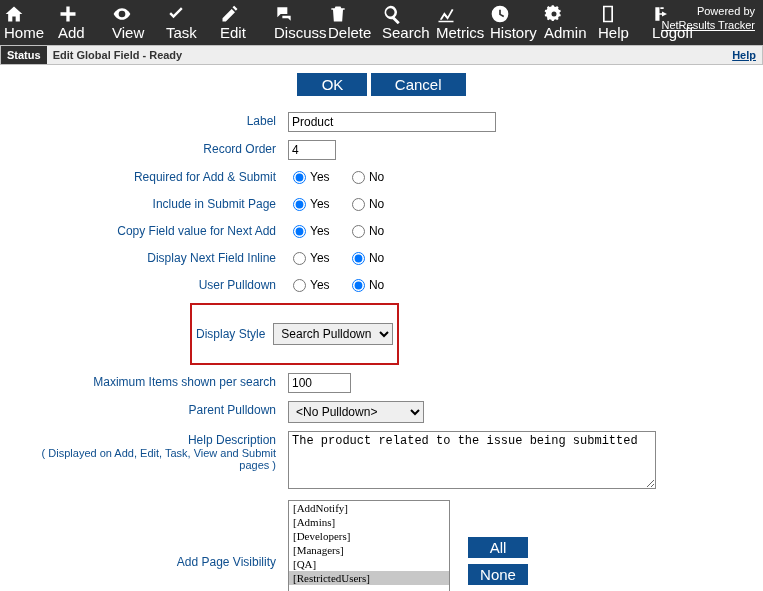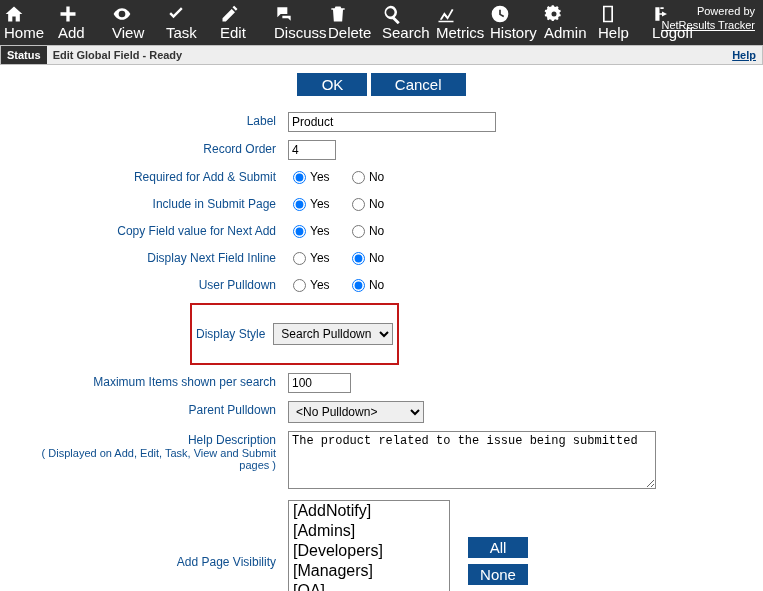--- a/index.html
+++ b/index.html
@@ -135,22 +135,22 @@
   .highlight-row .hl-label { color:#0f4f8f; }
   .listbox {
     width: 160px;
     height: 120px;
     overflow-y: scroll;
     border: 1px solid #888;
     background:#fff;
   }
   .listbox .li {
     padding: 1px 4px;
-    font-family: Liberation Sans, sans-serif;
-    font-size: 16px;
+    font-family: Liberation Serif, serif;
+    font-size: 11px;
     cursor:pointer;
   }
   .listbox .li.sel { background:#c7c7c7; }
   .visibility-wrap { display:flex; align-items:center; gap:18px;}
   .listbtns { display:flex; flex-direction:column; gap:6px; }
 </style>
 </head>
 <body>
 
 <div class="toolbar">

